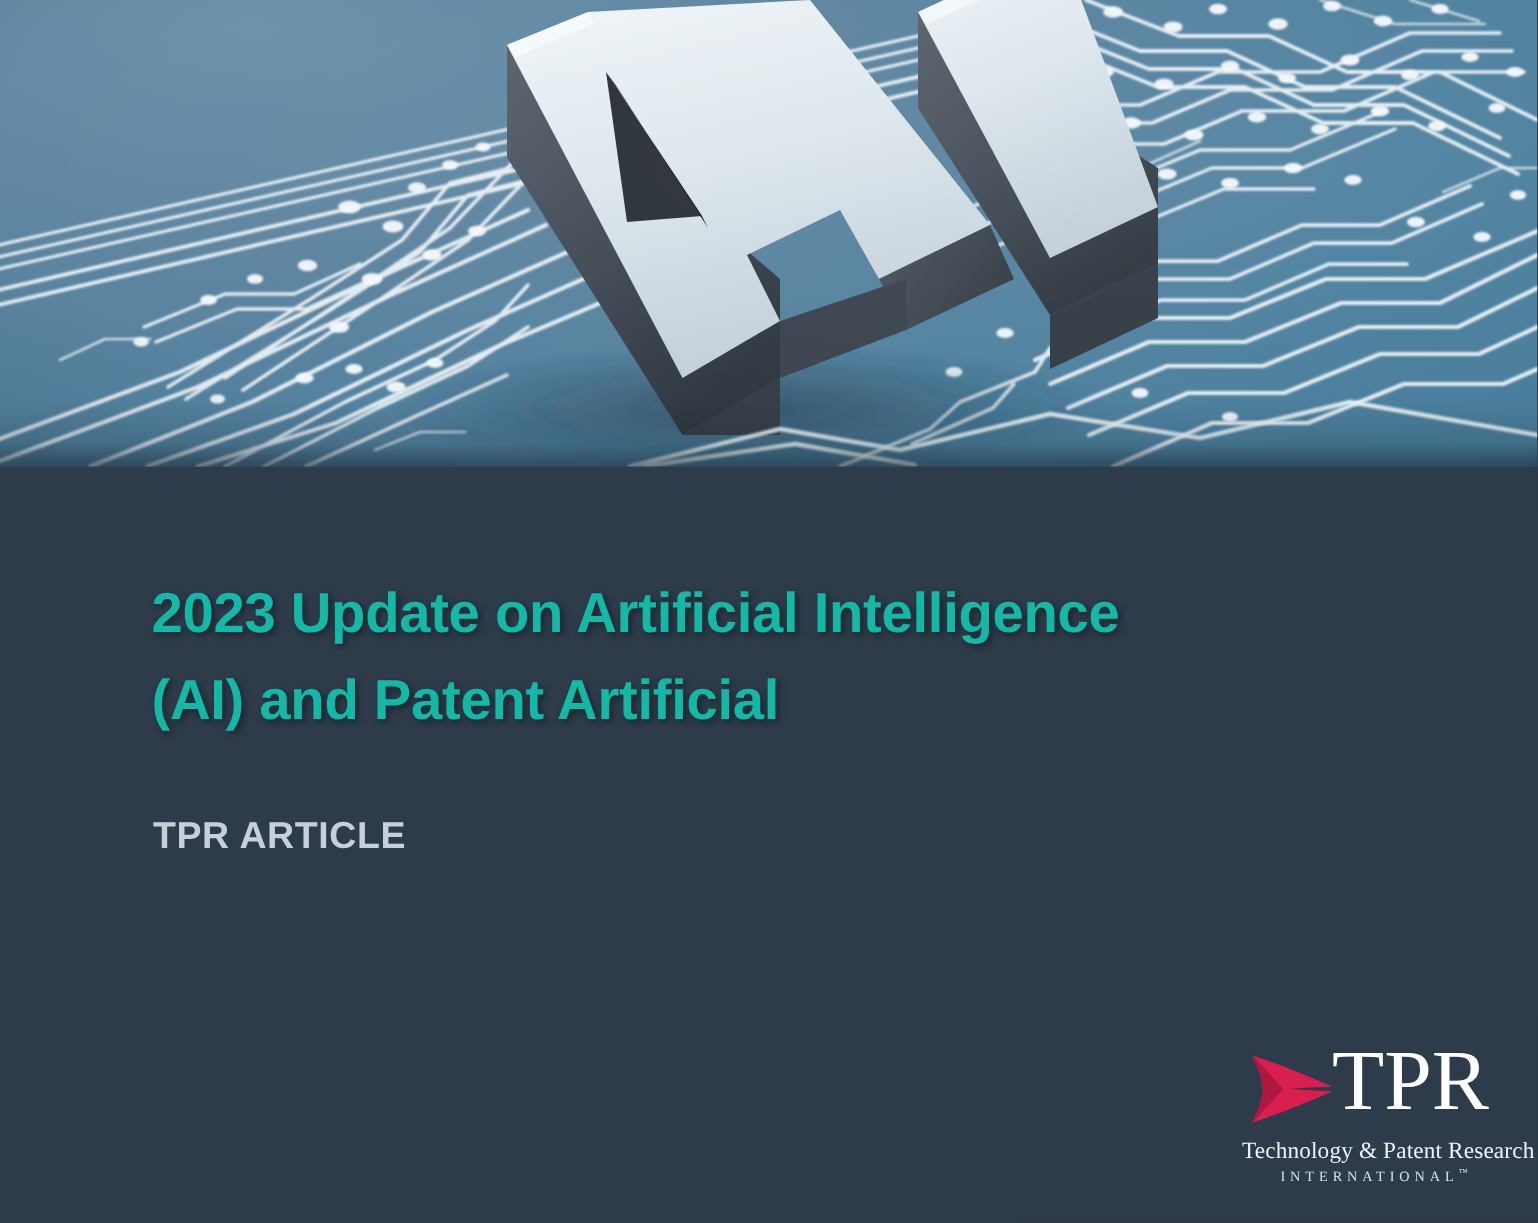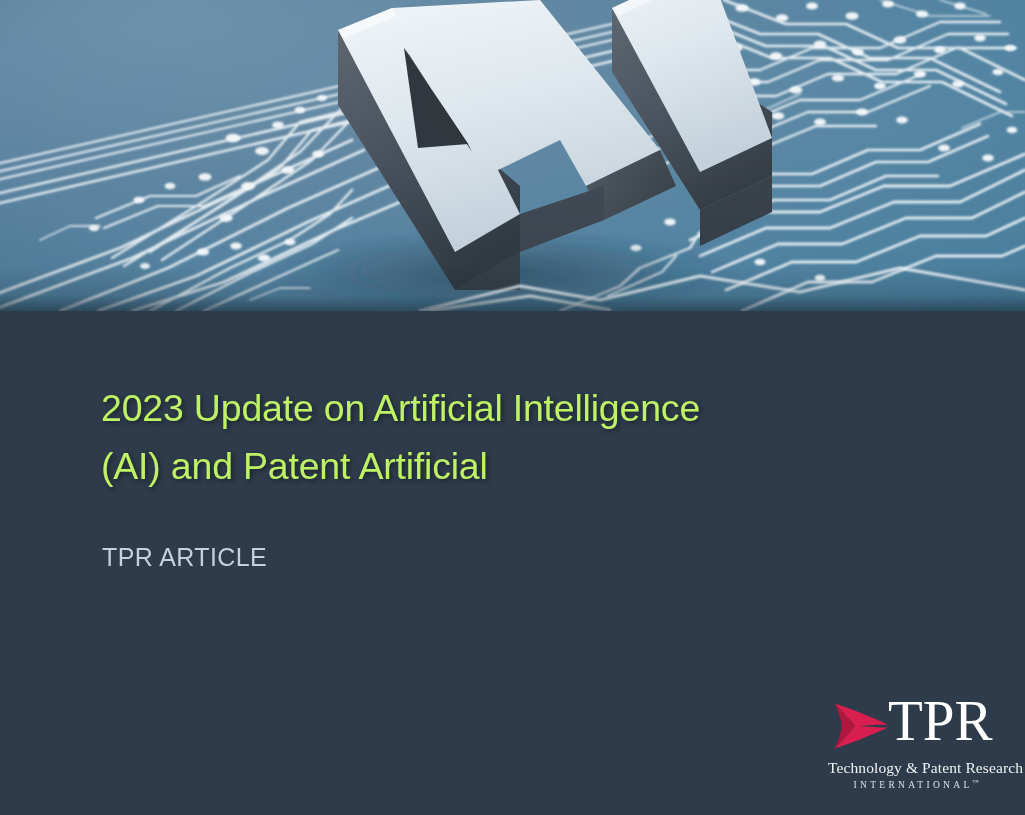--- a/index.html
+++ b/index.html
@@ -40,33 +40,33 @@
     position:absolute;
     left:0; top:311px;
     width:1025px; height:504px;
     background:#2e3b4a;
   }
 
   .title {
     position:absolute;
     left:101px; top:68px;
     width:790px;
-    color:#bef264;
+    color:#14b8a6;
     font-size:37.5px;
-    font-weight:normal;
+    font-weight:bold;
     line-height:58px;
     letter-spacing:-0.2px;
     text-shadow:2px 2px 4px rgba(10,18,26,.55);
   }
   .subtitle {
     position:absolute;
     left:102px; top:231px;
     color:#c6d0da;
     font-size:25px;
-    font-weight:normal;
+    font-weight:bold;
     letter-spacing:0.4px;
     line-height:30px;
     text-align:right;
   }
 
   
   .logo {
     position:absolute;
     left:832px; top:661px;
     width:166px; height:103px;margin-top:35px;

